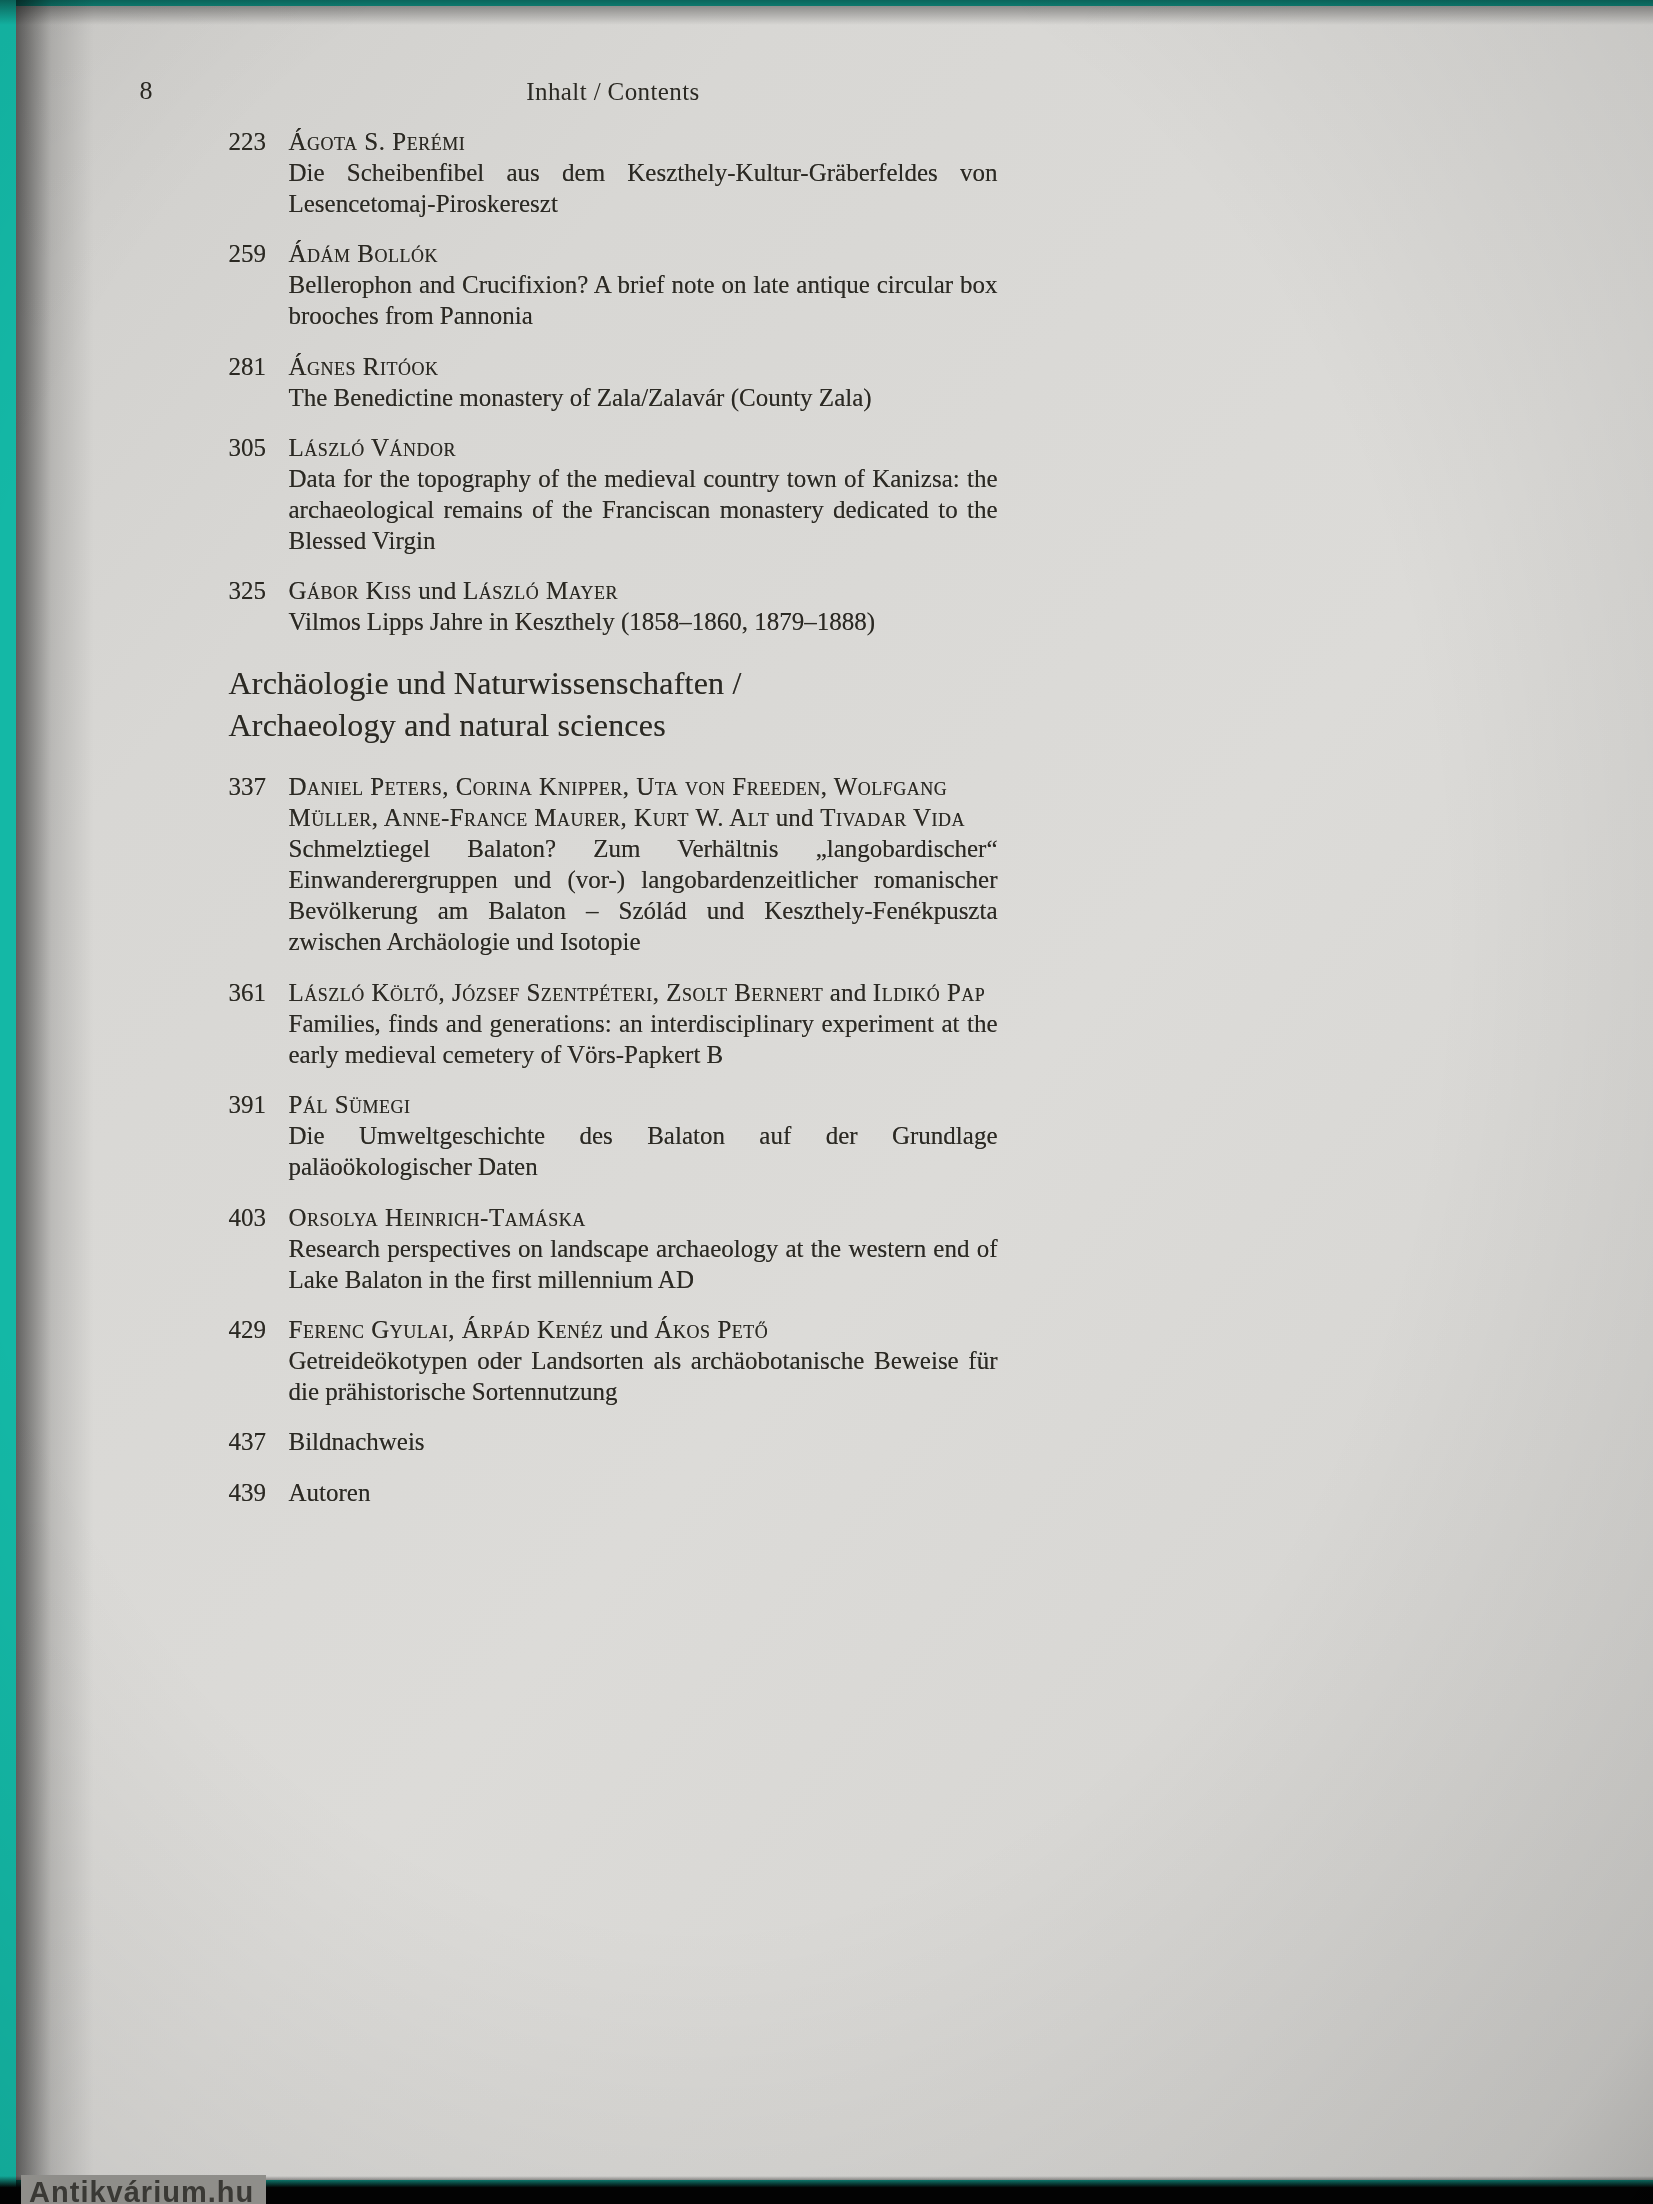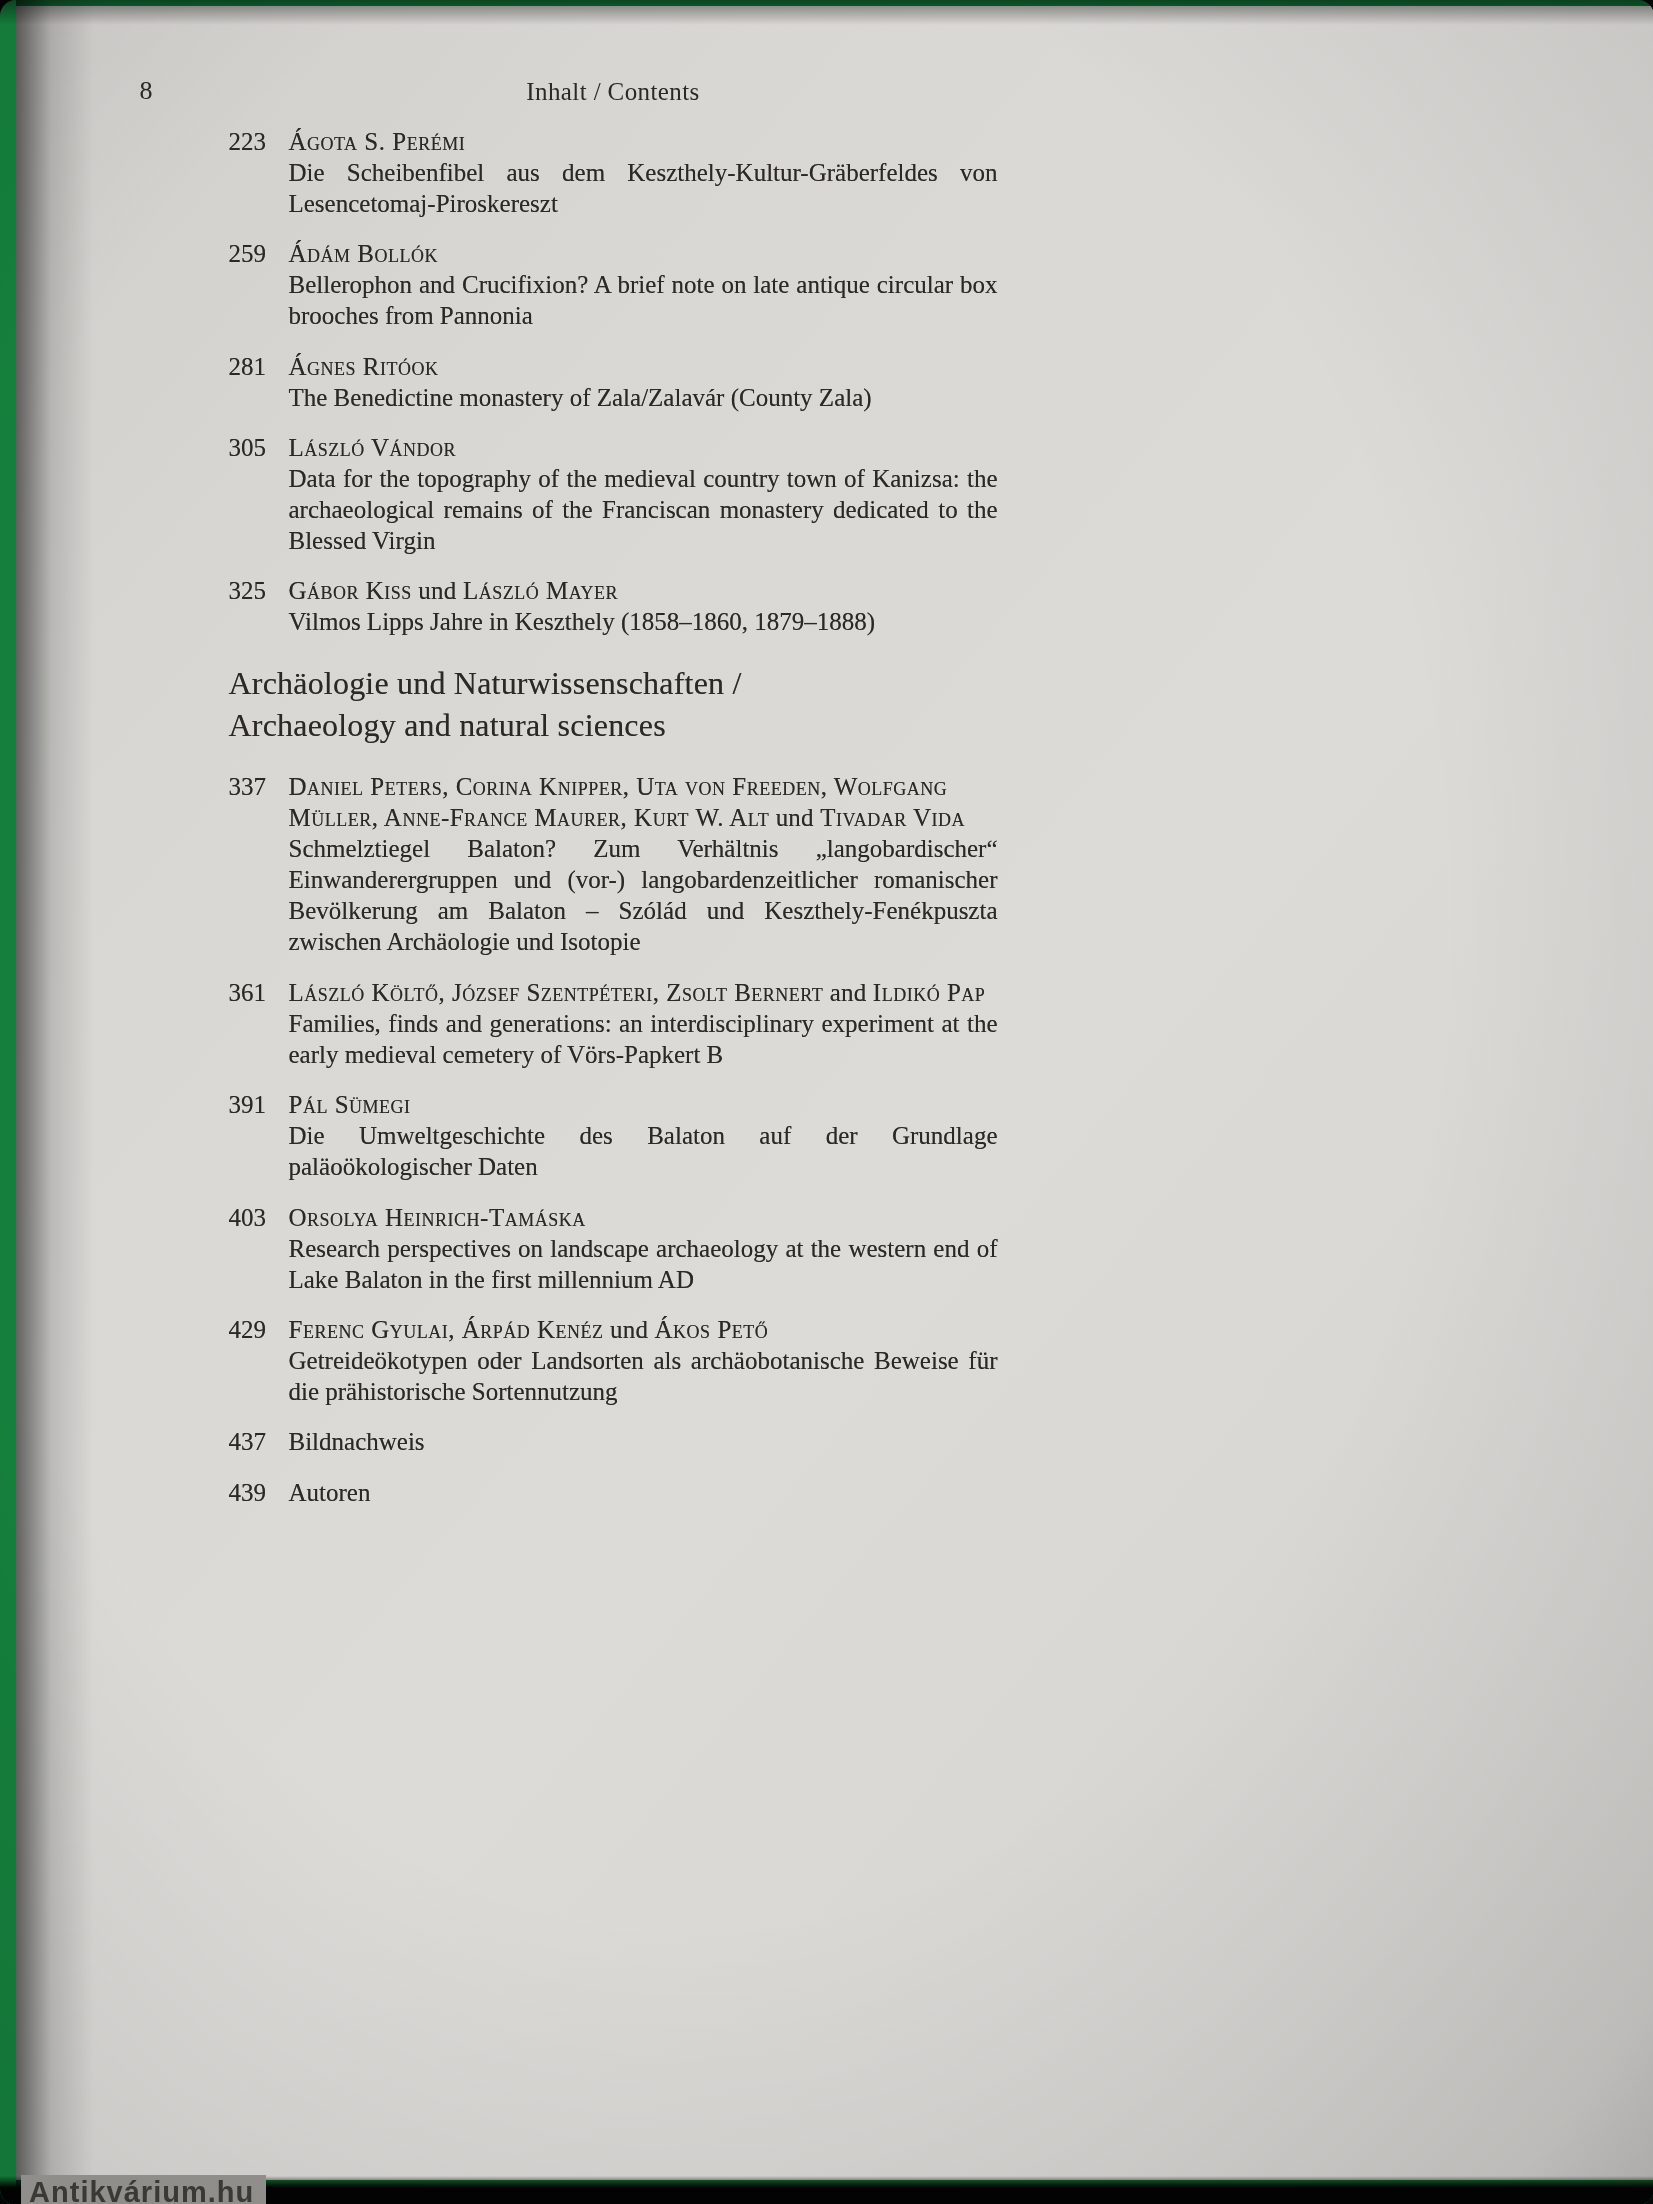--- a/index.html
+++ b/index.html
@@ -5,23 +5,22 @@
   * { margin: 0; padding: 0; box-sizing: border-box; }
   html, body { width: 1654px; height: 2205px; overflow: hidden; }
   body {
     background: #050505;
     font-family: "Liberation Serif", "DejaVu Serif", serif;
   }
   .scan {
     position: relative;
     width: 1654px;
     height: 2205px;
-    background: #15803d;
+    background: #14b8a6;
     overflow: hidden;
-    border-radius: 16px;
   }
   .paper {
     position: absolute;
     left: 15.5px; top: 5.8px; right: 0; bottom: 25px;
     background: linear-gradient(130deg, #cfcecb 0%, #d8d7d4 22%, #dcdbd8 55%, #d6d5d2 85%, #d0cfcc 100%);
   }
   .binding-shadow {
     position: absolute;
     left: 15.5px; top: 0; bottom: 0;
     width: 78px;

